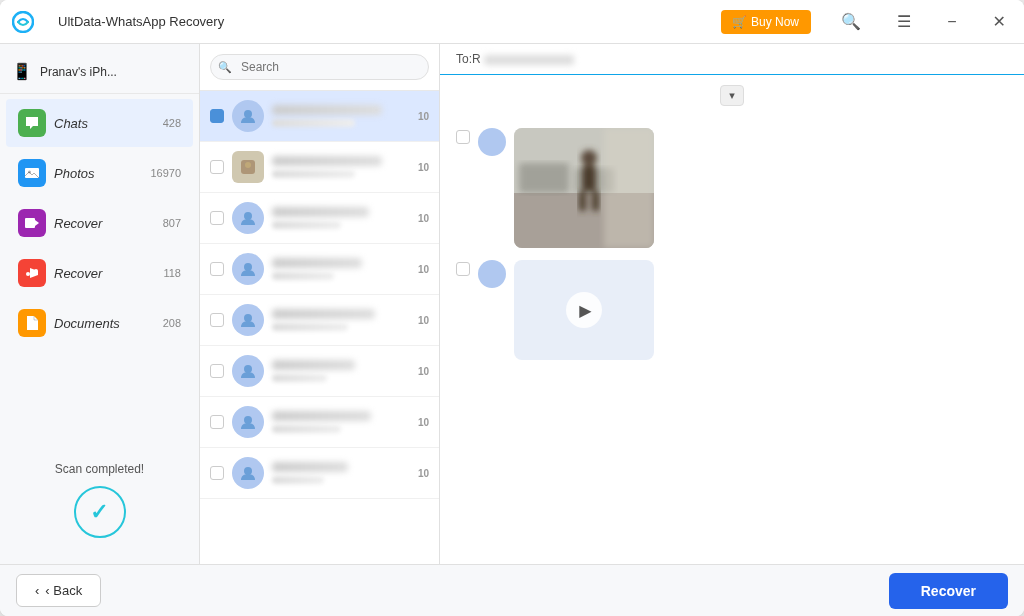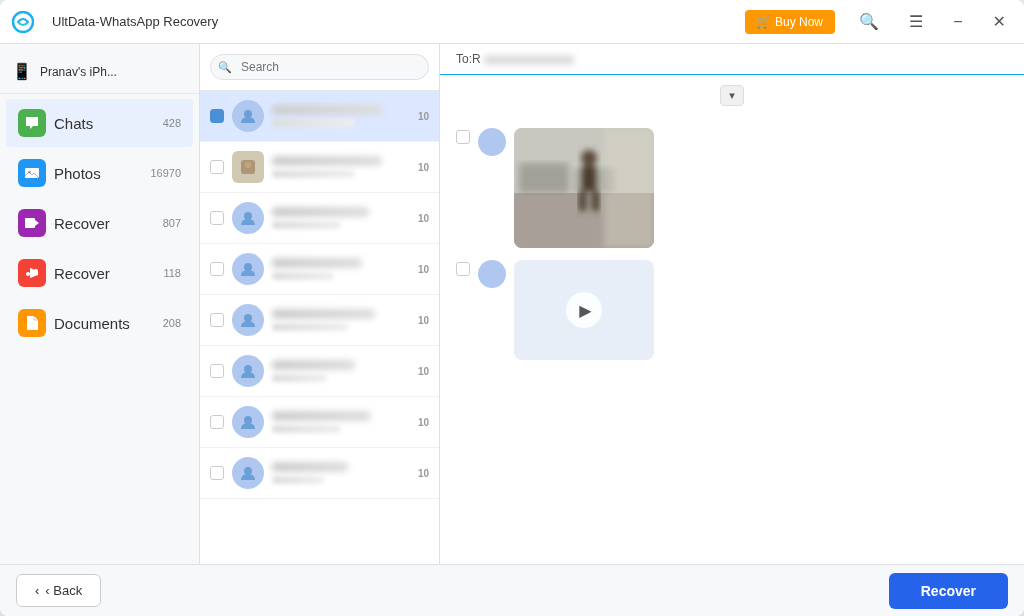--- a/index.html
+++ b/index.html
@@ -1,30 +1,30 @@
 <!DOCTYPE html>
 <html><head>
   <meta charset="utf-8">
   <style>
     * { box-sizing: border-box; margin: 0; padding: 0; font-family: -apple-system, BlinkMacSystemFont, 'Segoe UI', Arial, sans-serif; }
     body { width: 1024px; height: 616px; background: #f0f0f0; overflow: hidden; }
     .window { width: 1024px; height: 616px; background: #fff; border-radius: 8px; overflow: hidden; display: flex; flex-direction: column; box-shadow: 0 2px 12px rgba(0,0,0,0.2); }
-    .titlebar { height: 44px; background: #fff; border-bottom: 1px solid #e0e0e0; display: flex; align-items: center; padding: 0 12px; gap: 18px; flex-shrink: 0; }
+    .titlebar { height: 44px; background: #fff; border-bottom: 1px solid #e0e0e0; display: flex; align-items: center; padding: 0 12px; gap: 24px; flex-shrink: 0; }
     .titlebar-logo { width: 22px; height: 22px; }
     .titlebar-title { font-size: 13px; font-weight: 500; color: #333; flex: 1; }
     .titlebar-btn-buy { background: #ff9800; color: #fff; border: none; border-radius: 4px; padding: 5px 12px; font-size: 12px; cursor: pointer; display: flex; align-items: center; gap: 4px; }
     .titlebar-icon-btn { background: none; border: none; cursor: pointer; color: #555; font-size: 16px; padding: 4px 6px; }
     .main-content { display: flex; flex: 1; overflow: hidden; }
     .sidebar { width: 200px; background: #f7f8fa; border-right: 1px solid #e0e0e0; display: flex; flex-direction: column; padding: 10px 0; flex-shrink: 0; }
     .device-item { display: flex; align-items: center; gap: 8px; padding: 8px 12px; cursor: pointer; }
     .device-name { font-size: 12px; color: #333; font-weight: 500; }
     .nav-item { display: flex; align-items: center; gap: 8px; padding: 10px 12px; cursor: pointer; border-radius: 4px; margin: 1px 6px; }
     .nav-item.active { background: #e8f0fe; }
     .nav-item-icon { width: 28px; height: 28px; border-radius: 6px; display: flex; align-items: center; justify-content: center; font-size: 15px; flex-shrink: 0; }
-    .nav-item-label { font-size: 15px; color: #333; font-weight: 500; flex: 1; }
+    .nav-item-label { font-size: 13px; color: #333; font-weight: 500; flex: 1; font-style: italic; }
     .nav-item-count { font-size: 11px; color: #888; }
     .sidebar-bottom { margin-top: auto; display: flex; flex-direction: column; align-items: center; padding: 16px; }
     .scan-text { font-size: 12px; color: #555; margin-bottom: 10px; }
     .scan-circle { width: 52px; height: 52px; border-radius: 50%; border: 2px solid #26c6da; display: flex; align-items: center; justify-content: center; }
     .scan-check { color: #26c6da; font-size: 22px; font-weight: bold; }
     .chat-list-panel { width: 240px; border-right: 1px solid #e0e0e0; display: flex; flex-direction: column; flex-shrink: 0; }
     .chat-search { padding: 10px; border-bottom: 1px solid #e8e8e8; }
     .chat-search-input { width: 100%; border: 1px solid #e0e0e0; border-radius: 16px; padding: 5px 12px 5px 30px; font-size: 12px; color: #999; background: #f7f8fa; outline: none; position: relative; }
     .chat-search-wrap { position: relative; }
     .chat-search-wrap::before { content: '🔍'; position: absolute; left: 8px; top: 50%; transform: translateY(-50%); font-size: 11px; z-index: 1; }
@@ -129,20 +129,26 @@
         <div class="nav-item-icon" style="background:#FF9800;">
           <svg width="16" height="16" viewBox="0 0 16 16" fill="white">
               <path d="M3 1h7l4 4v10H3z"></path>
               <path d="M10 1v4h4" fill="none" stroke="rgba(0,0,0,0.2)" stroke-width="1"></path>
             </svg>
         </div>
         <span class="nav-item-label">Documents</span>
         <span class="nav-item-count">208</span>
       </div>
 
+      <div class="sidebar-bottom">
+        <span class="scan-text">Scan completed!</span>
+        <div class="scan-circle">
+          <span class="scan-check">✓</span>
+        </div>
+      </div>
     </div>
 
     <div class="chat-list-panel">
       <div class="chat-search">
         <div class="chat-search-wrap">
           <input class="chat-search-input" type="text" placeholder="Search" style="">
         </div>
       </div>
       <div class="chat-list">
 

